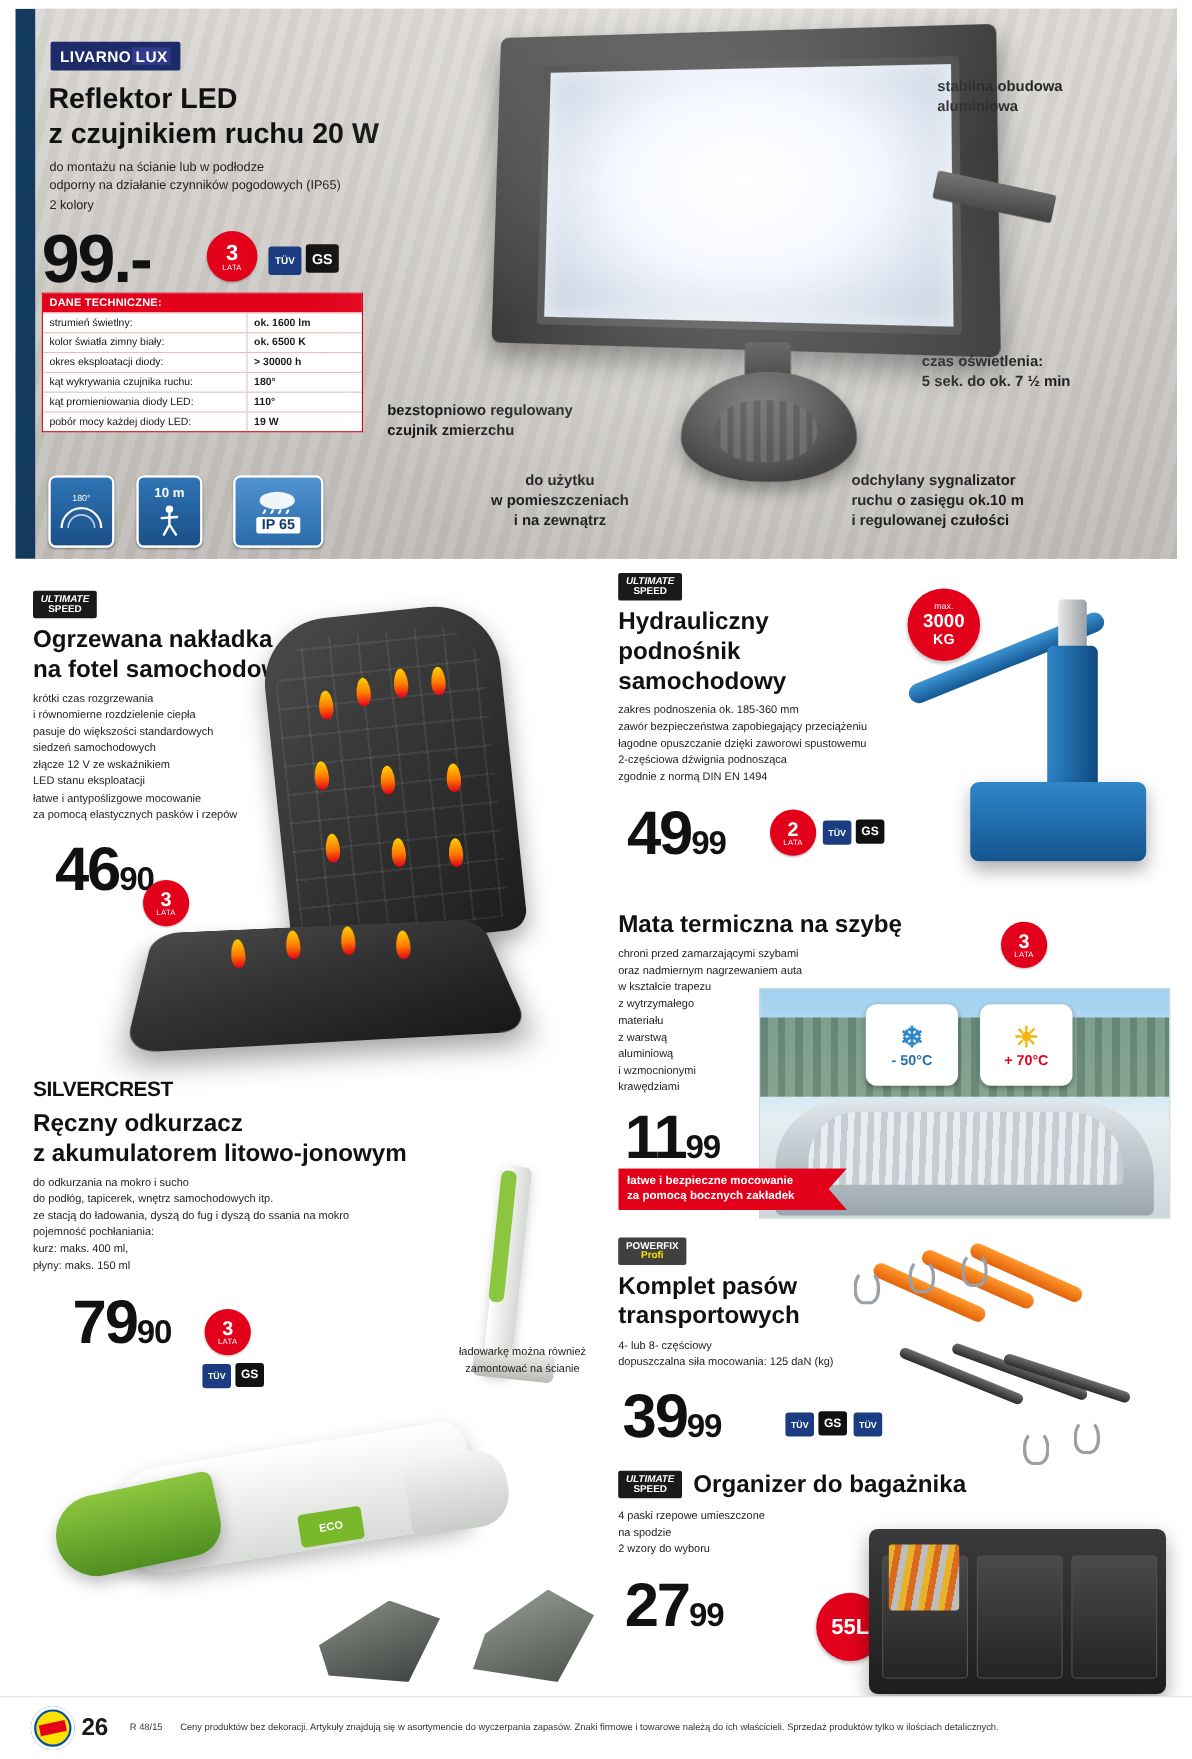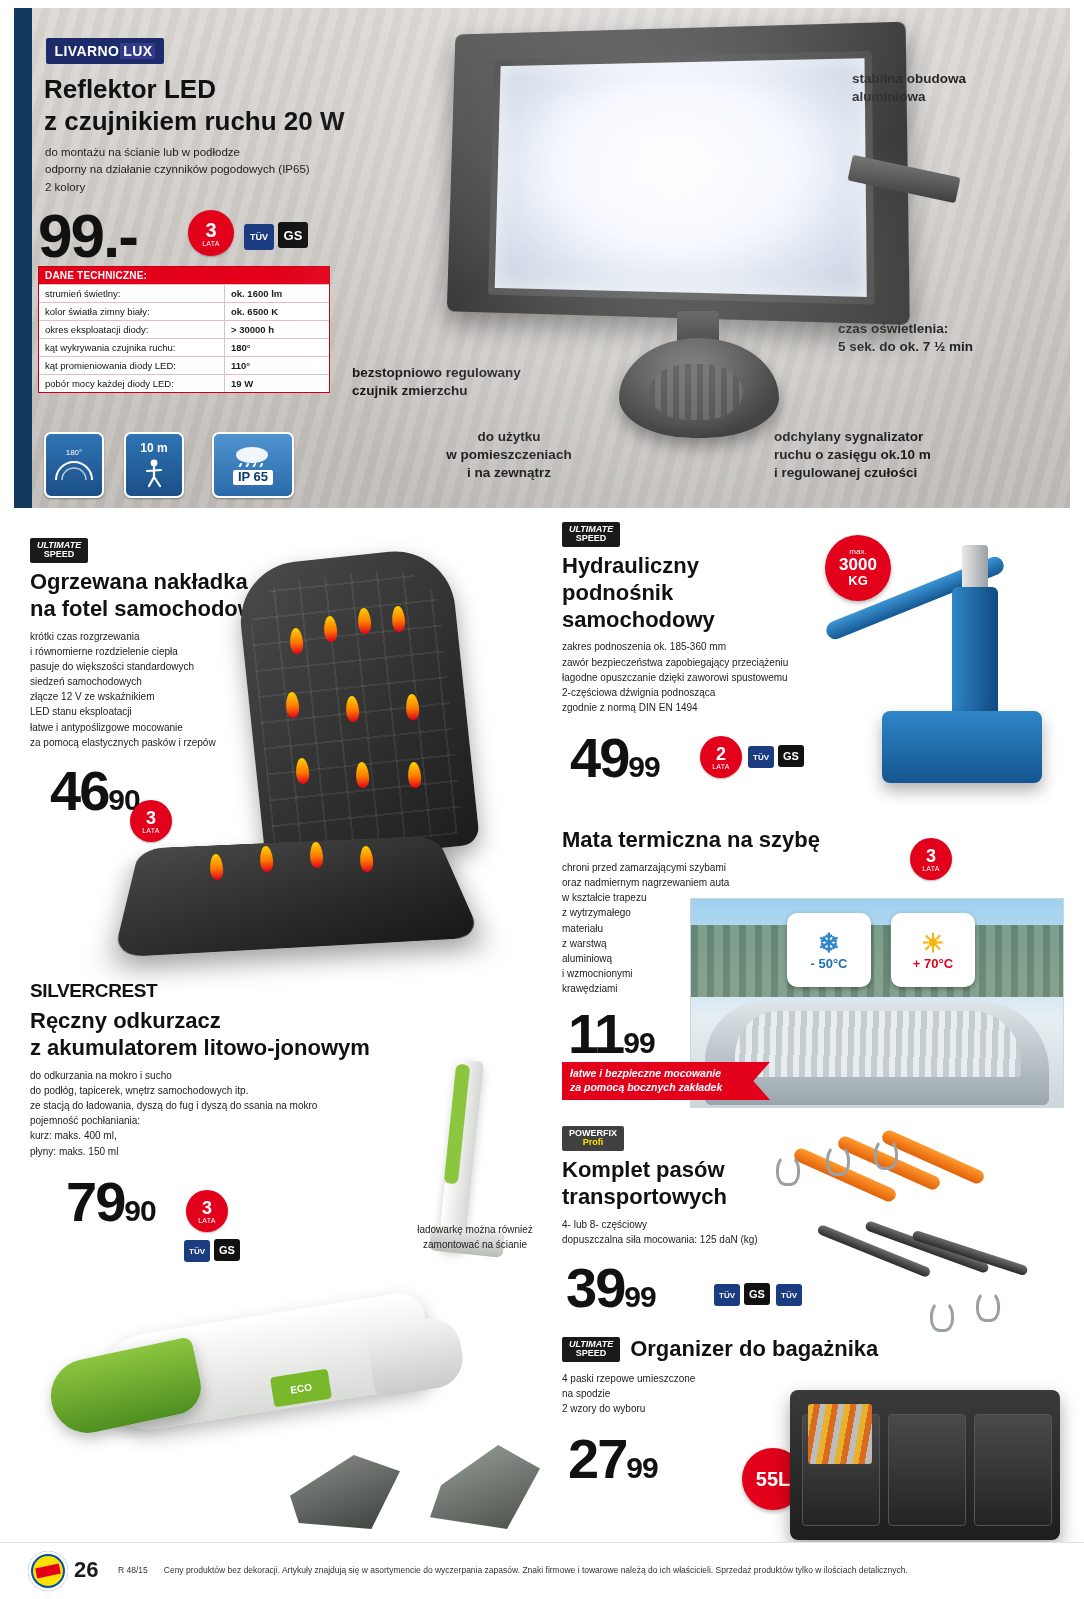--- a/index.html
+++ b/index.html
@@ -301,21 +301,21 @@
     box-shadow:0 2px 5px rgba(0,0,0,.3);display:flex;flex-direction:column;align-items:center;justify-content:center;
     font-weight:bold;font-size:13px;
   }
   .snow-badge{left:96px;color:#1f6fb5;}
   .sun-badge{left:200px;color:#e2001a;}
   .snow-badge .gl{font-size:26px;color:#2f86c8;line-height:1;}
   .sun-badge .gl{font-size:26px;color:#f5b50a;line-height:1;}
 
   .red-flag{
     position:absolute;left:562px;top:1062px;width:208px;height:38px;
-    background:#e2001a;color:#fff;font-size:10.5px;font-style:italic;font-weight:bold;
+    background:#e2001a;color:#fff;font-size:10.5px;font-weight:bold;
     line-height:1.3;padding:5px 8px;box-sizing:border-box;
     clip-path:polygon(0 0,100% 0,92% 50%,100% 100%,0 100%);
   }
 
   
   .straps{position:absolute;left:770px;top:1150px;width:300px;height:190px;}
   .strap{
     position:absolute;height:14px;border-radius:7px;
     background:linear-gradient(180deg,#ff9a2e,#e2620a);
   }

